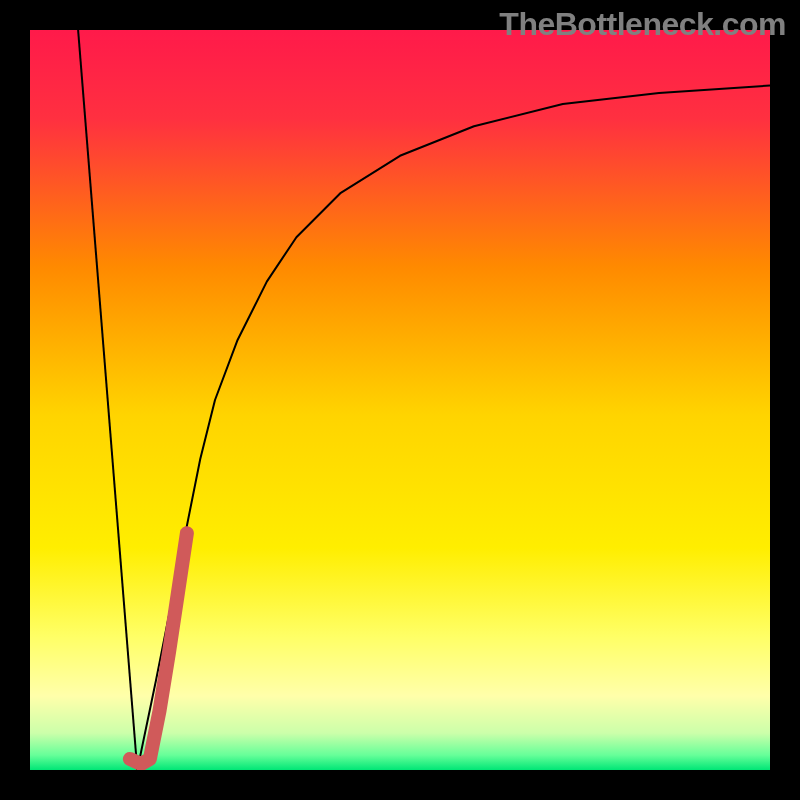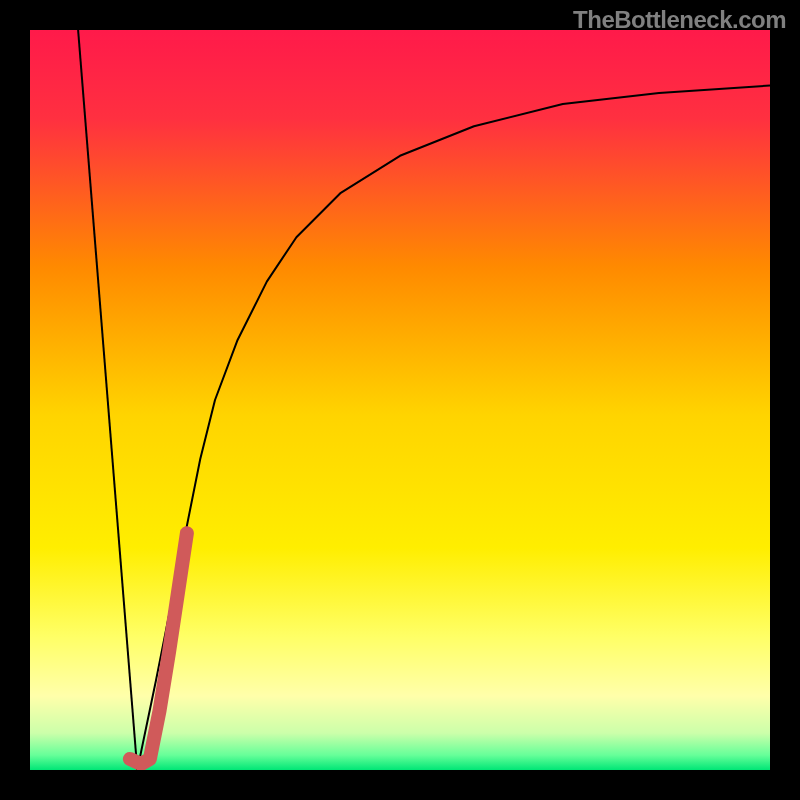--- a/index.html
+++ b/index.html
@@ -10,21 +10,21 @@
     background: #000;
     position: relative;
     font-family: Arial, sans-serif;
     overflow: hidden;
   }
   .watermark {
     position: absolute;
     top: 6px;
     right: 14px;
     color: #808080;
-    font-size: 24px;
+    font-size: 32px;
     font-weight: bold;
     z-index: 10;
     letter-spacing: -0.5px;
   }
   .plot-area {
     position: absolute;
     left: 30px;
     top: 30px;
     width: 740px;
     height: 740px;

